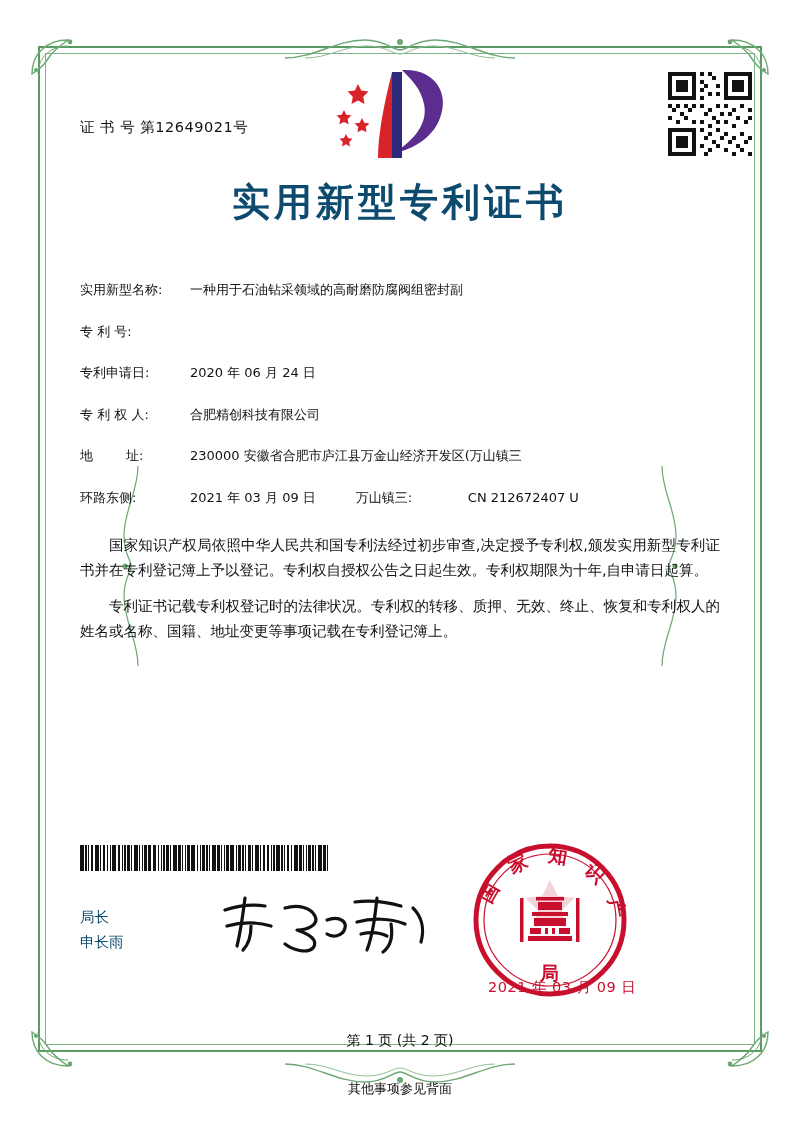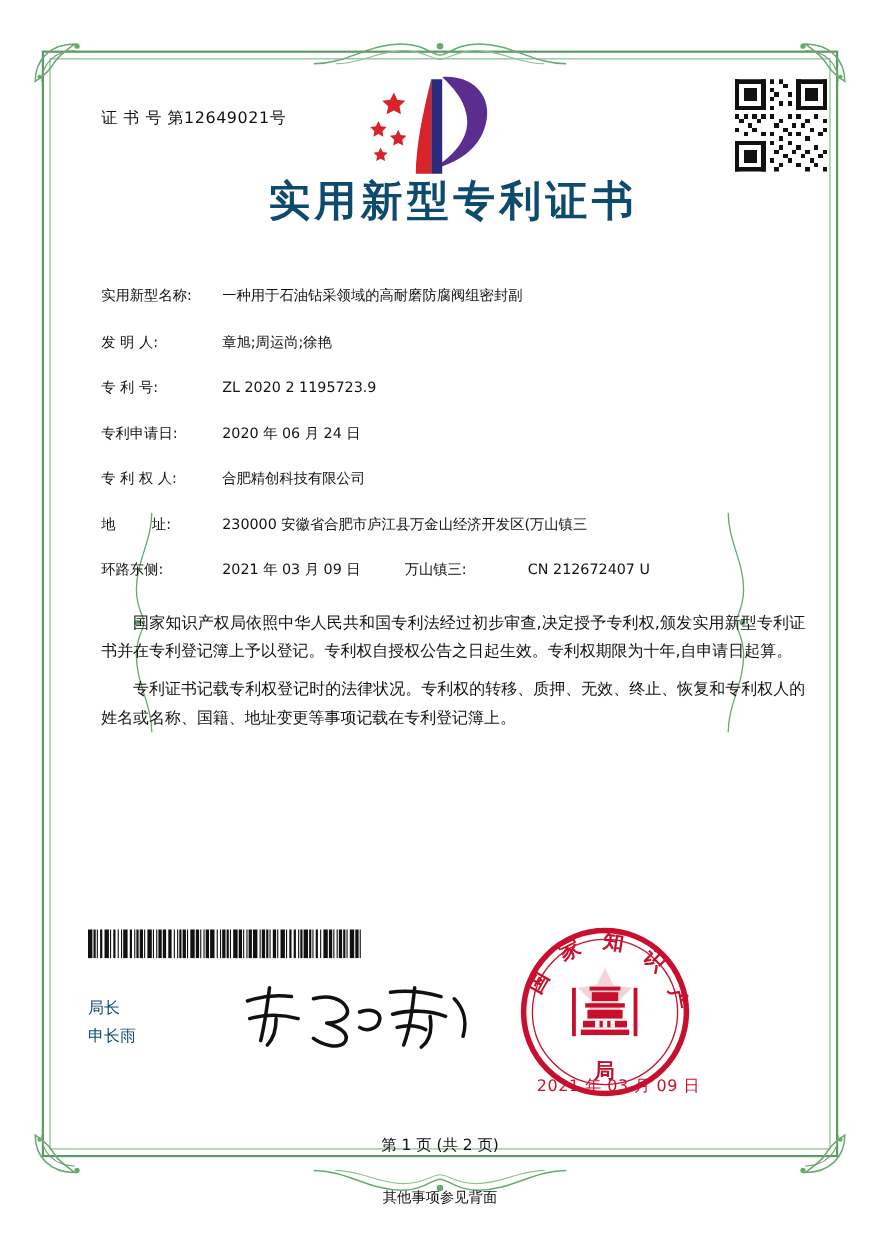--- a/index.html
+++ b/index.html
@@ -79,23 +79,22 @@
     top: 50%;
     transform: translateY(-50%) rotate(90deg);
     width: 200px;
     height: 24px;
   }
 
   
   .content {
     position: absolute;
     left: 80px;
-    top: 76px;
+    top: 96px;
     width: 640px;
-    margin-left: 12px;
   }
 
   .cert-no {
     font-family: "DejaVu Sans", sans-serif;
     font-size: 14.5px;
     letter-spacing: 0.5px;
     color: #111;
     margin-top: 22px;
   }
 
@@ -427,28 +426,23 @@
 
   <div class="title">实用新型专利证书</div>
 
   <div class="fields">
 
     <div class="field-row">
       <div class="field-label">实用新型名称:</div>
       <div class="field-value">一种用于石油钻采领域的高耐磨防腐阀组密封副</div>
     </div>
 
-    <div class="field-row">
-      <div class="field-label">发 明 人:</div>
-      <div class="field-value">章旭;周运尚;徐艳</div>
-    </div>
 
     <div class="field-row">
       <div class="field-label">专 利 号:</div>
-      <div class="field-value">ZL 2020 2 1195723.9</div>
     </div>
 
     <div class="field-row">
       <div class="field-label">专利申请日:</div>
       <div class="field-value">2020 年 06 月 24 日</div>
     </div>
 
     <div class="field-row">
       <div class="field-label">专 利 权 人:</div>
       <div class="field-value">合肥精创科技有限公司</div>

